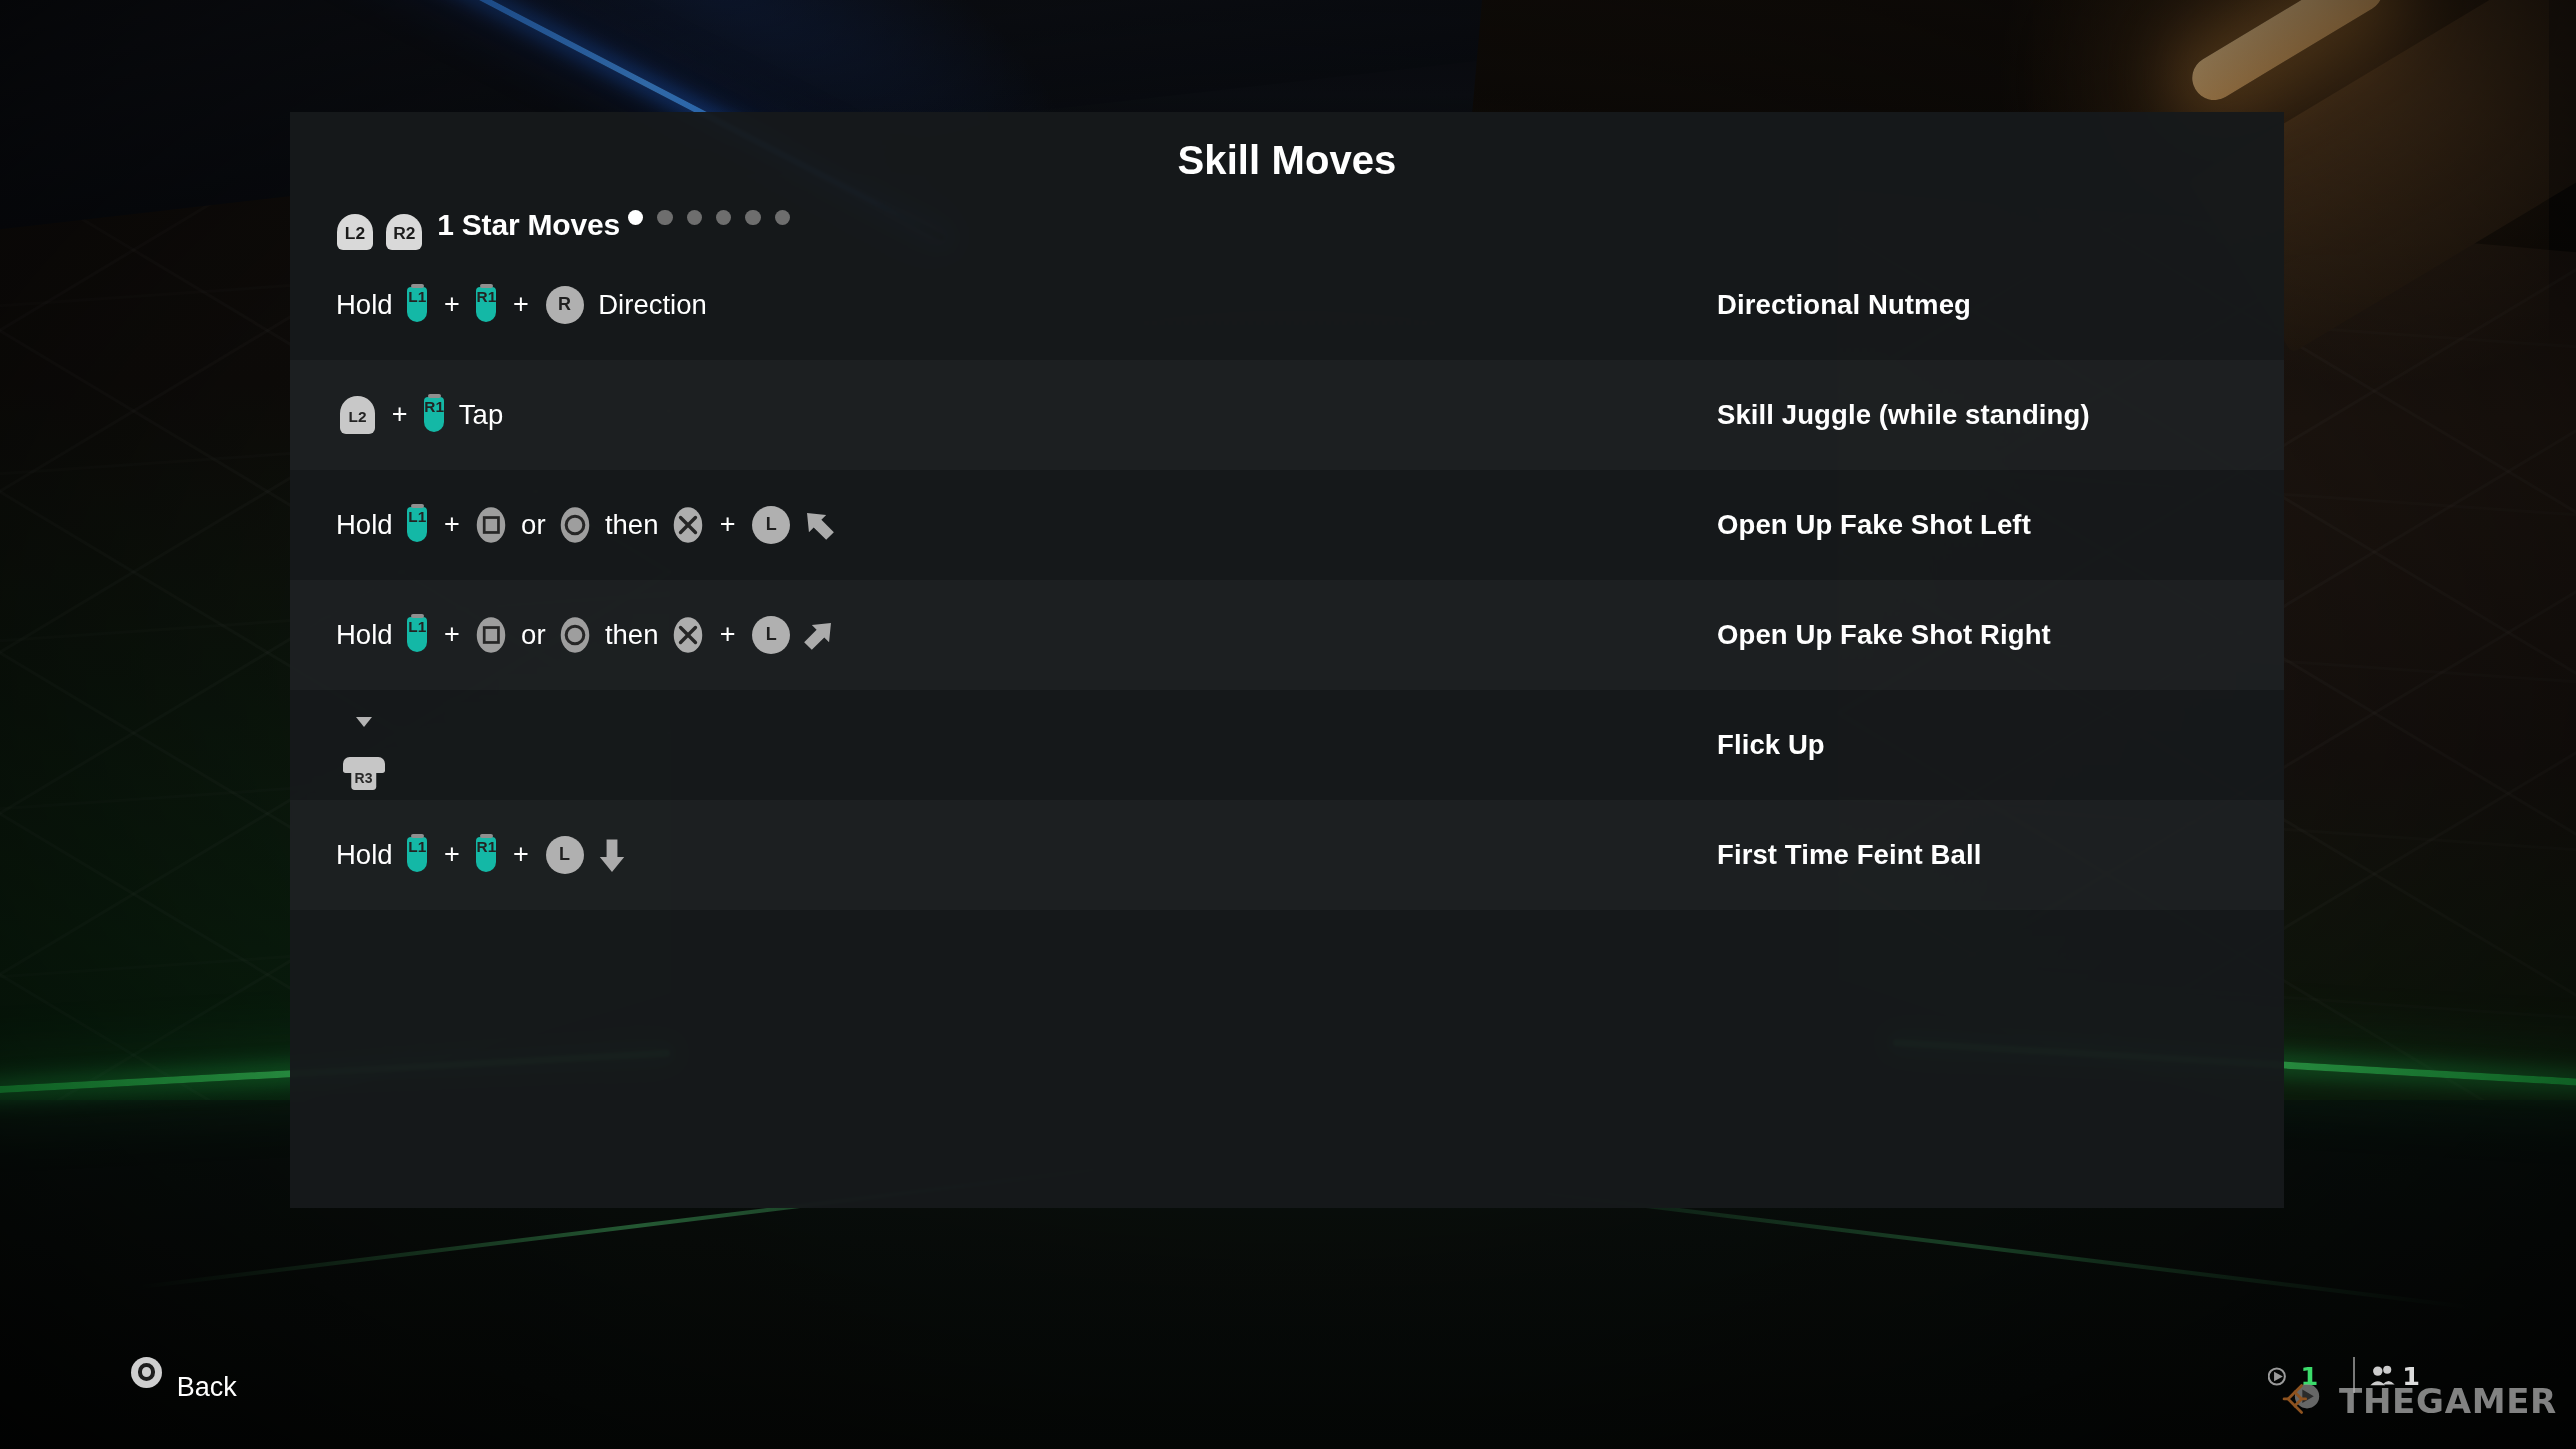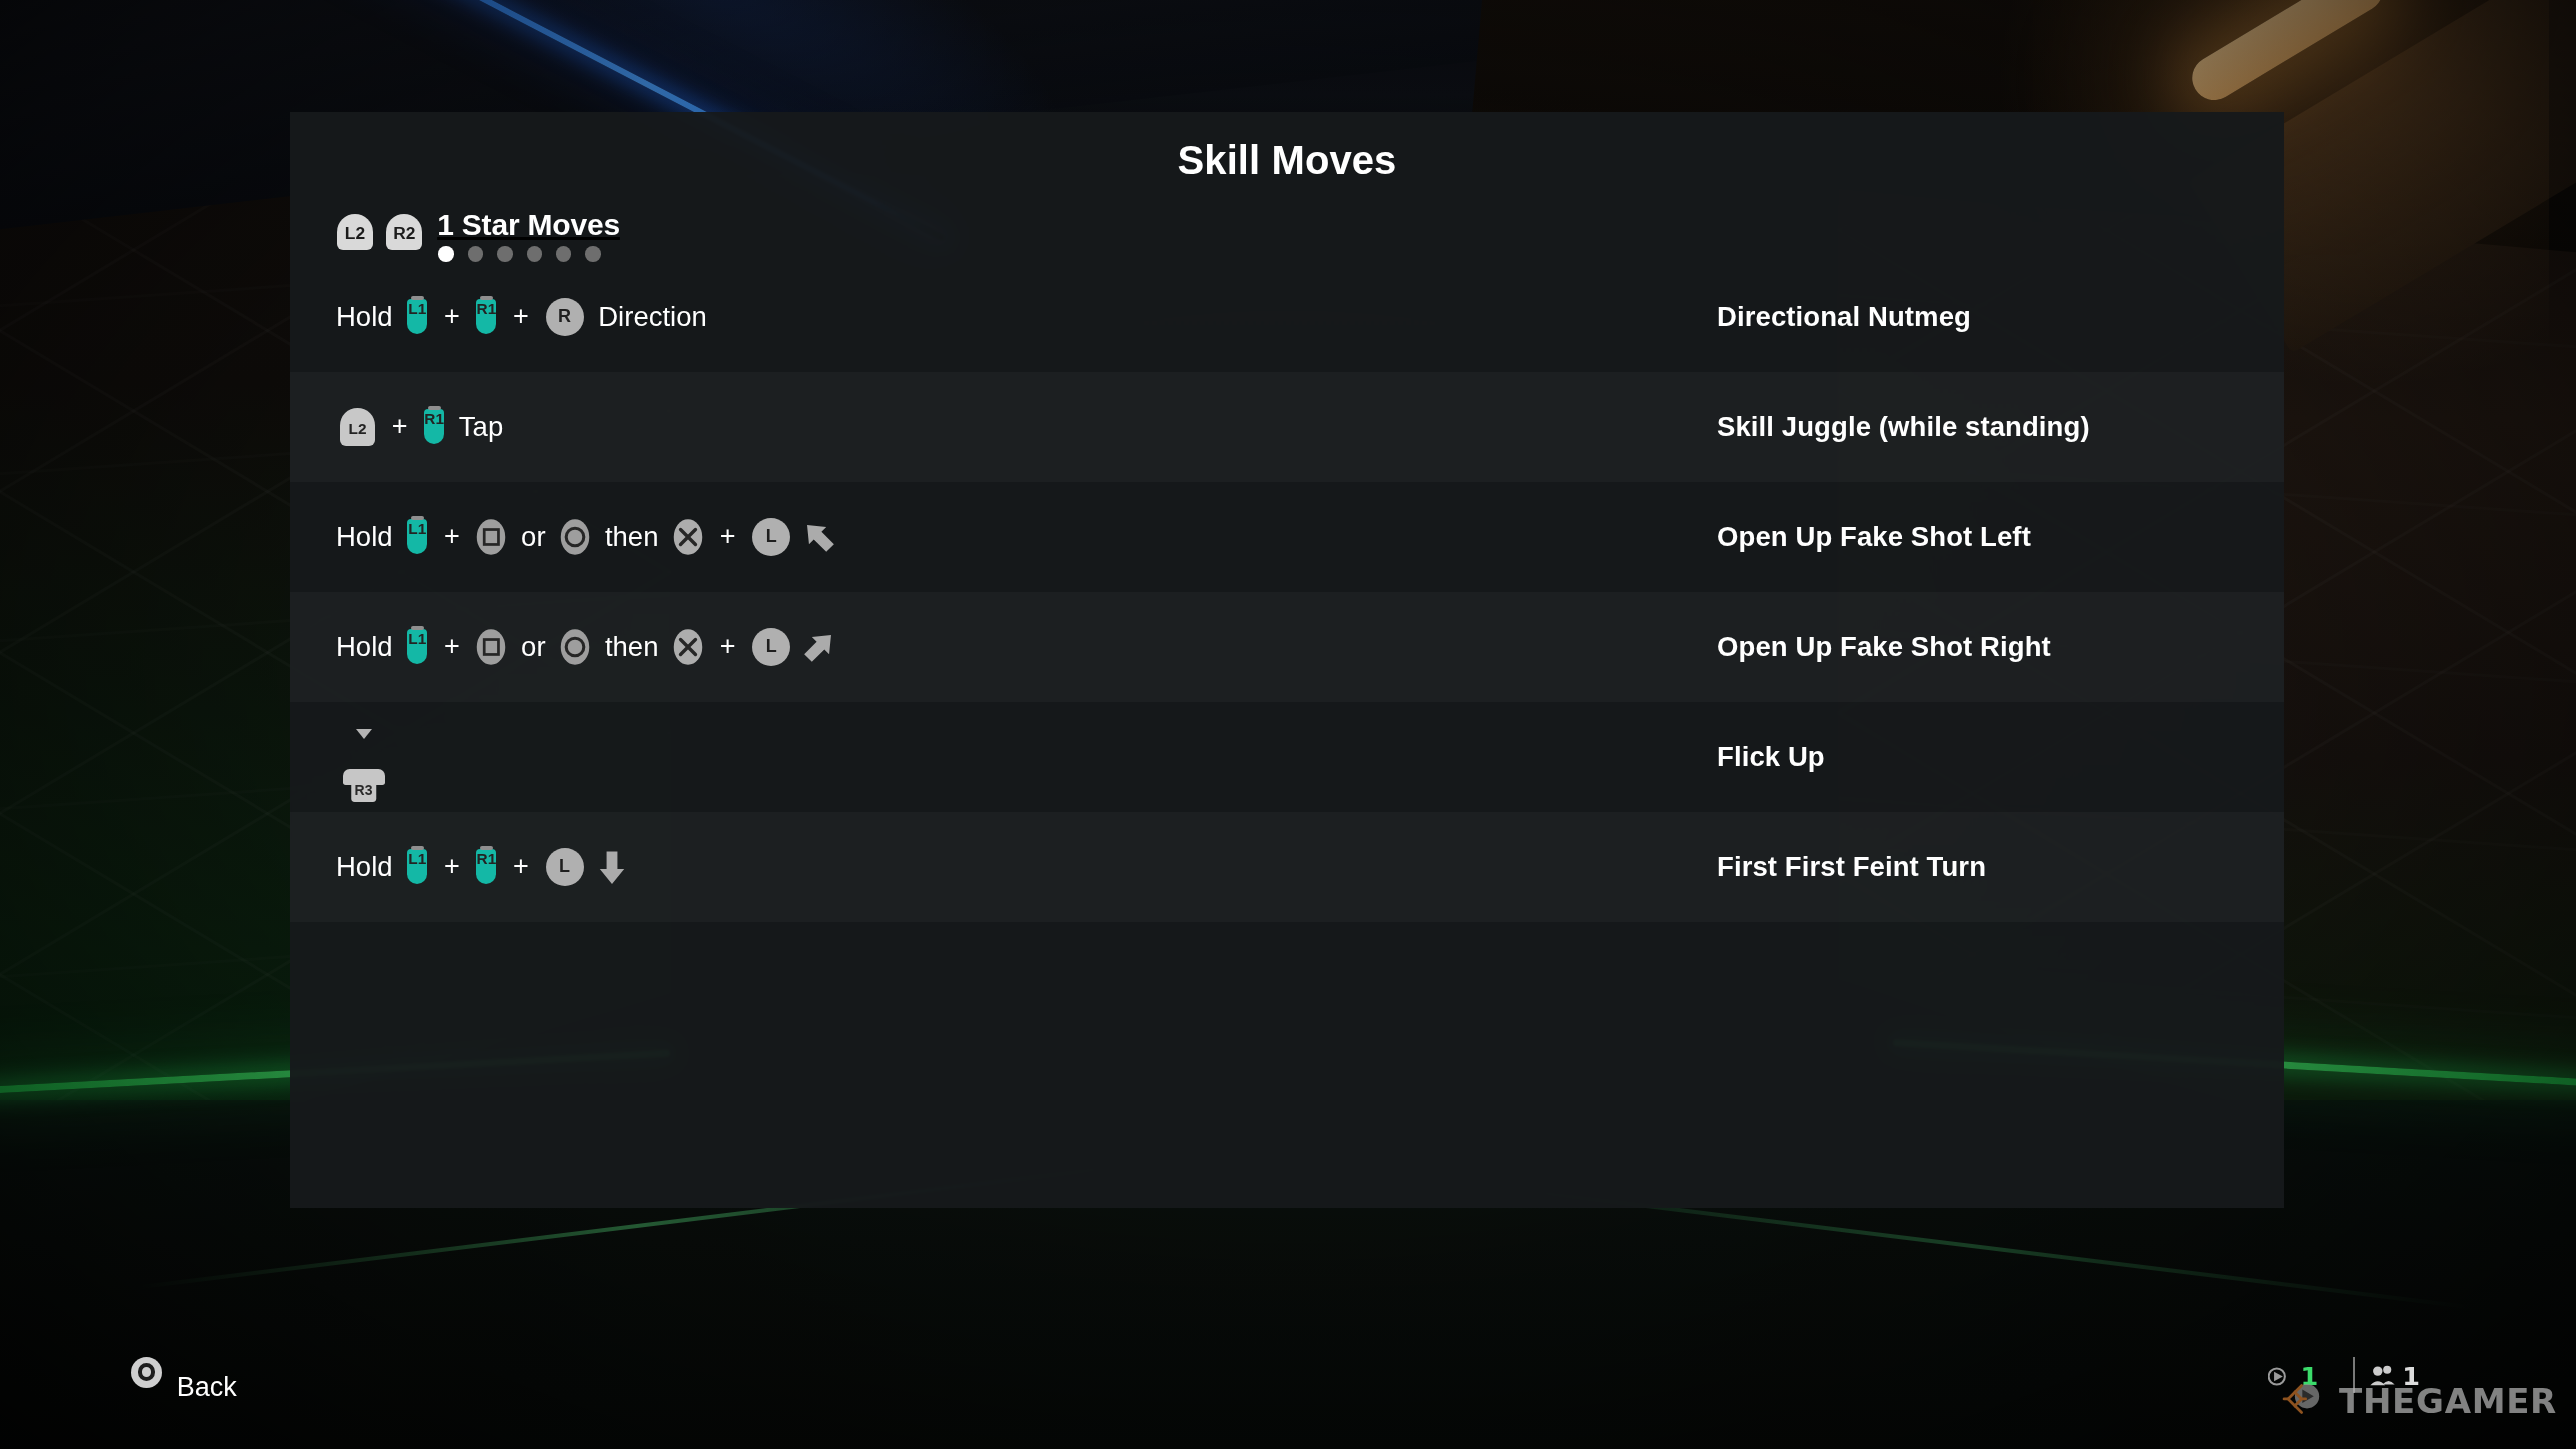--- a/index.html
+++ b/index.html
@@ -133,21 +133,21 @@
   
   .tier-row{ display:flex; align-items:flex-start; padding:27px 0 0 47px; gap:14.8px; }
   .triggers{ display:flex; gap:13.4px; padding-top:4px; }
   .trig{
     width:36px; height:36px; background:#d9d9d9;
     border-radius:18px 18px 6px 6px;
     display:flex; align-items:center; justify-content:center;
     color:#1c1c1c; font-size:17.4px; font-weight:700; line-height:1;
     padding-top:4px;
   }
-  .tier-block{ display:flex; flex-direction:column; gap:6.7px;text-decoration:underline; }
+  .tier-block{ display:flex; gap:6.7px; }
   .tier-label{ color:#fff; font-size:30px; font-weight:700; line-height:1; letter-spacing:-0.2px; }
   .dots{ display:flex; gap:14px; padding-left:1.3px; }
   .dot{ width:15.4px; height:15.4px; border-radius:50%; background:#6e6e6e; }
   .dot.on{ background:#ffffff; }
 
   
   .headers{ position:relative; height:62px; margin-top:20px; }
   .col-button{ position:absolute; left:46px; top:0; color:#e2c078; font-size:32px; font-weight:700; }
   .col-action{ position:absolute; left:1427px; top:0; color:#e2c078; font-size:32px; font-weight:700; }
 
@@ -479,21 +479,21 @@
           <span class="tok tok-plus">+</span>
           <span class="tok btn-shoulder">R1</span>
           <span class="tok tok-plus">+</span>
           <span class="tok btn-round">L</span>
           <span class="tok arrow">
             <svg viewBox="0 0 56 62" width="38" height="42" style="transform:rotate(180deg)">
               <path d="M28 6 L46 28 L36 28 L36 54 L20 54 L20 28 L10 28 Z" fill="#ababab"></path>
             </svg>
           </span>
         </div>
-        <div class="row-action">First First Feint Turn</div>
+        <div class="row-action">First Time Feint Ball</div>
       </div>
     </div>
 </div>
 
 <div id="footer">
   <div class="back-btn">
     <div class="back-circle">
         <i></i>
       </div>
     <div class="back-label">Back</div>

